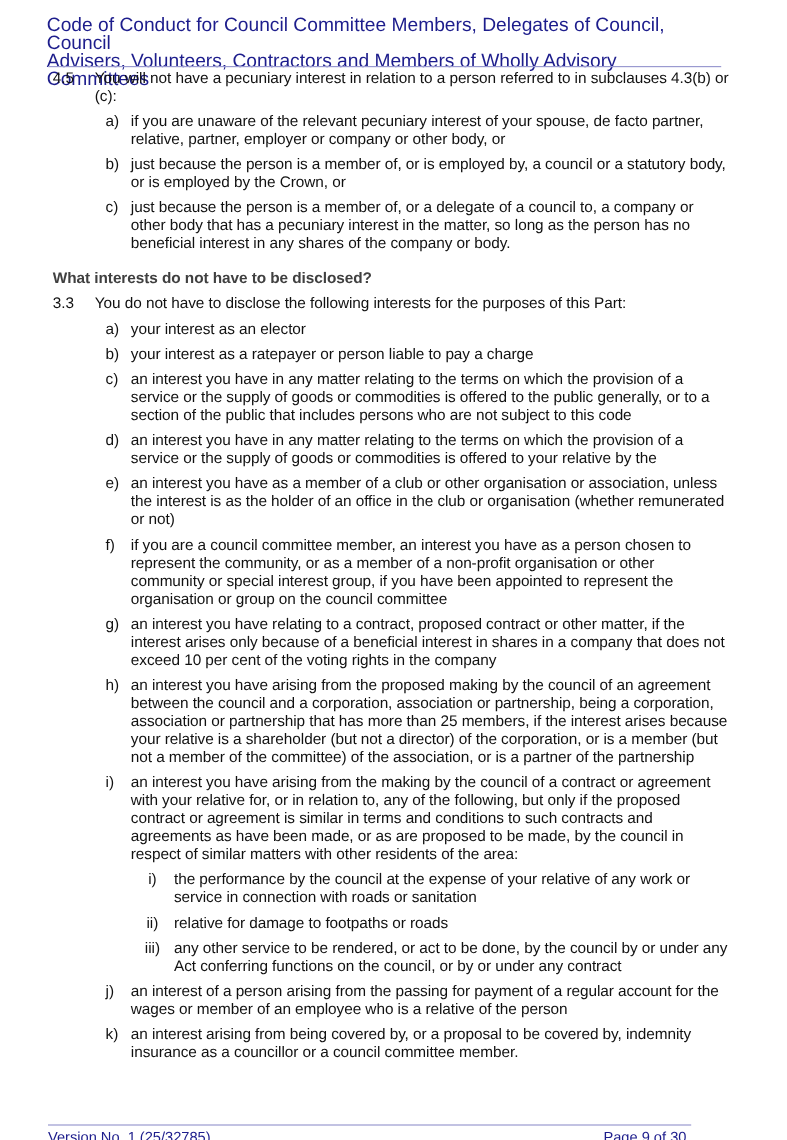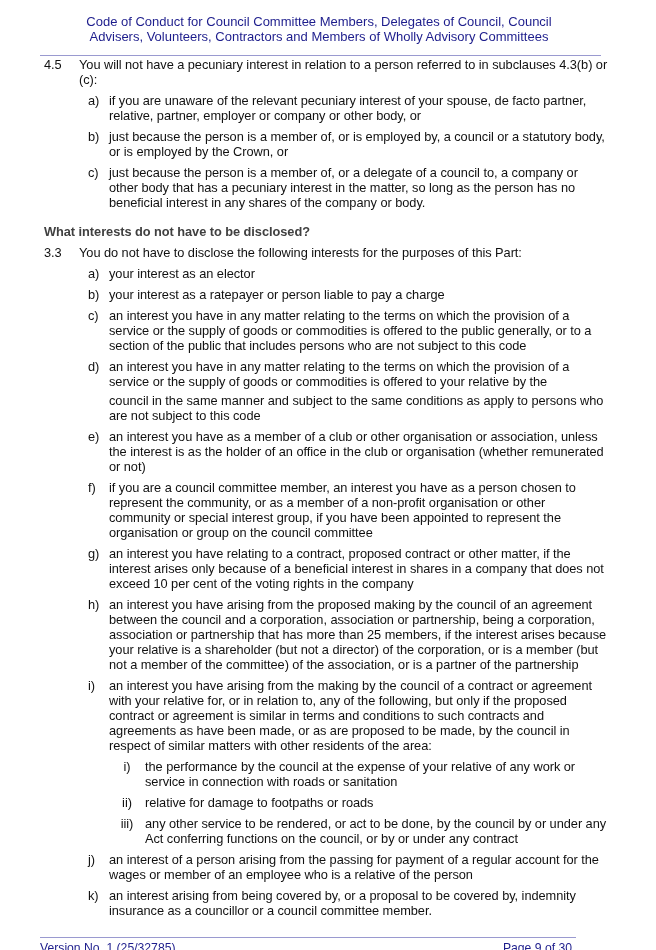--- a/index.html
+++ b/index.html
@@ -1,19 +1,19 @@
 <!DOCTYPE html>
 <html><head>
 <meta charset="utf-8">
 <style>
   html, body { margin: 0; padding: 0; background: #ffffff; }
   body { width: 656px; height: 950px; position: relative; overflow: hidden;
          font-family: "Liberation Sans", sans-serif; color: #111; }
   .header { position: absolute; top: 14px; right: 57px; width: 560px;
-            text-align: center; color: #1d1d8c; font-size: 13px; line-height: 15px; }
+            text-align: left; color: #1d1d8c; font-size: 16px; line-height: 15px; }
   .header-rule { position: absolute; top: 55px; left: 40px; width: 561px;
                  height: 0; border-top: 1.5px solid #9a9ad0; }
   .content { position: absolute; top: 57px; left: 44px; width: 566px;
              font-size: 12.8px; line-height: 15px; letter-spacing: -0.05px; }
   .clause { display: flex; }
   .clause-num { width: 35px; flex: none; }
   .clause-text { flex: 1; }
   .items { margin-left: 35px; }
   .item { display: flex; margin-top: 6px; }
   .item-label { width: 30px; flex: none; text-align: left; padding-left: 9px; box-sizing: border-box; }
@@ -75,21 +75,20 @@
       <div class="item-text">your interest as a ratepayer or person liable to pay a charge</div>
     </div>
     <div class="item">
       <div class="item-label">c)</div>
       <div class="item-text">an interest you have in any matter relating to the terms on which the provision of a service or the supply of goods or commodities is offered to the public generally, or to a section of the public that includes persons who are not subject to this code</div>
     </div>
     <div class="item">
       <div class="item-label">d)</div>
       <div class="item-text">
         <span>an interest you have in any matter relating to the terms on which the provision of a service or the supply of goods or commodities is offered to your relative by the</span>
-        <span class="d-extra">council in the same manner and subject to the same conditions as apply to persons who are not subject to this code</span>
       </div>
     </div>
     <div class="item">
       <div class="item-label">e)</div>
       <div class="item-text">an interest you have as a member of a club or other organisation or association, unless the interest is as the holder of an office in the club or organisation (whether remunerated or not)</div>
     </div>
     <div class="item">
       <div class="item-label">f)</div>
       <div class="item-text">if you are a council committee member, an interest you have as a person chosen to represent the community, or as a member of a non-profit organisation or other community or special interest group, if you have been appointed to represent the organisation or group on the council committee</div>
     </div>

